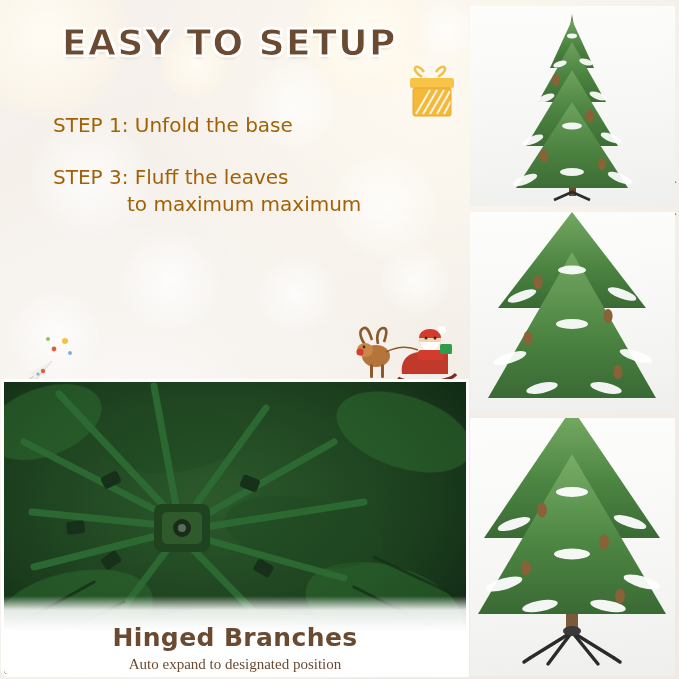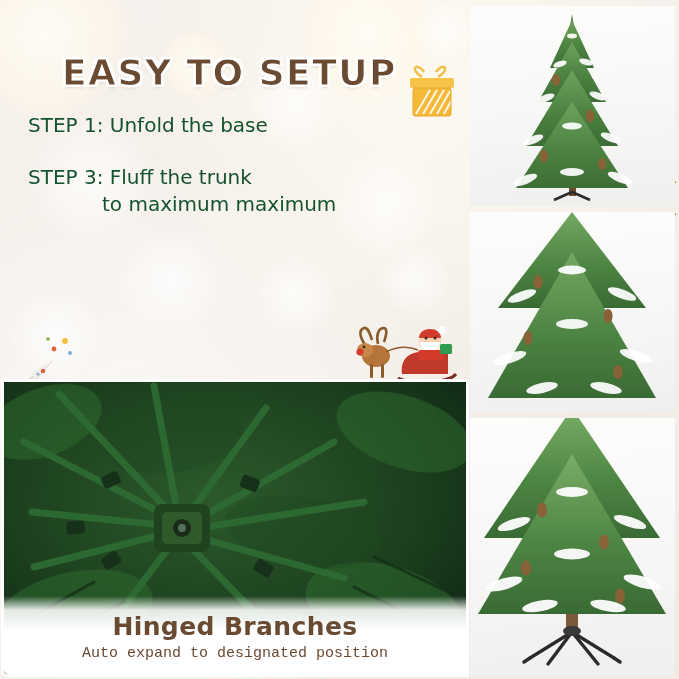--- a/index.html
+++ b/index.html
@@ -49,30 +49,29 @@
     letter-spacing: 1.5px;
     color: #6b4a32;
     -webkit-text-stroke: 1px #ffffff;
     text-shadow:
       2px 2px 0 #ffffff,
       -2px 2px 0 #ffffff,
       2px -2px 0 #ffffff,
       -2px -2px 0 #ffffff,
       0 3px 3px rgba(120,90,60,0.18);
     font-family: "DejaVu Sans", sans-serif;
-    margin-top: 30px;
   }
 
   
   .steps {
     position: absolute;
-    left: 28px;
+    left: 53px;
     top: 112px;
     width: 400px;
-    color: #14532d;
+    color: #a16207;
     font-size: 20px;
     line-height: 1.38;
     font-family: "DejaVu Sans", sans-serif;
   }
   .step { margin-bottom: 24px; }
   .step .l2 { display: block; padding-left: 74px; }
 
   
   .photo {
     position: absolute;
@@ -103,32 +102,32 @@
   .hinge-photo .caption-area {
     position: absolute;
     left: 0;
     right: 0;
     bottom: 0;
     height: 78px;
     background: linear-gradient(180deg, rgba(255,255,255,0.0) 0%, rgba(255,255,255,0.88) 18%, #ffffff 45%);
     text-align: center;
   }
   .cap-title {
-    margin-top: 16px;
+    margin-top: 27px;
     font-size: 25px;
     font-weight: bold;
     color: #6b4a32;
     font-family: "DejaVu Sans", sans-serif;
     letter-spacing: 0.4px;
   }
   .cap-sub {
     margin-top: 4px;
     font-size: 15px;
     color: #6b4a32;
-    font-family: Liberation Mono, monospace;
+    font-family: Liberation Serif, serif;
   }
 
   
   .clip { position: absolute; }
   .gift-box { left: 404px; top: 62px; width: 56px; height: 58px; }
   .party-hat { left: 18px; top: 333px; width: 60px; height: 62px; }
   .santa { left: 352px; top: 316px; width: 112px; height: 74px; }
   .bunting { left: 638px; top: 180px; width: 40px; height: 66px; }
 </style>
 </head>
@@ -150,21 +149,21 @@
   <div class="bokeh dim" style="left:10px;top:290px;width:90px;height:90px;"></div>
   <div class="bokeh dim" style="left:415px;top:0px;width:60px;height:60px;"></div>
 
   <div class="headline">EASY TO SETUP</div>
 
   <div class="steps">
     <div class="step">
       <span>STEP 1: Unfold the base</span>
     </div>
     <div class="step">
-      <span>STEP 3: Fluff the trunk</span>
+      <span>STEP 3: Fluff the leaves</span>
       <span class="l2">to maximum maximum</span>
     </div>
   </div>
 
   <div class="clip gift-box">
     <svg viewBox="0 0 56 58" width="56" height="58" aria-hidden="true">
       <path d="M20 10 C14 0, 4 6, 18 15" stroke="#f0c04a" stroke-width="2.5" fill="none"></path>
       <path d="M32 10 C38 0, 48 6, 34 15" stroke="#f0c04a" stroke-width="2.5" fill="none"></path>
       <rect x="6" y="16" width="44" height="10" rx="2" fill="#f7c449"></rect>
       <rect x="9" y="26" width="38" height="28" rx="2" fill="#f5b93a"></rect>

